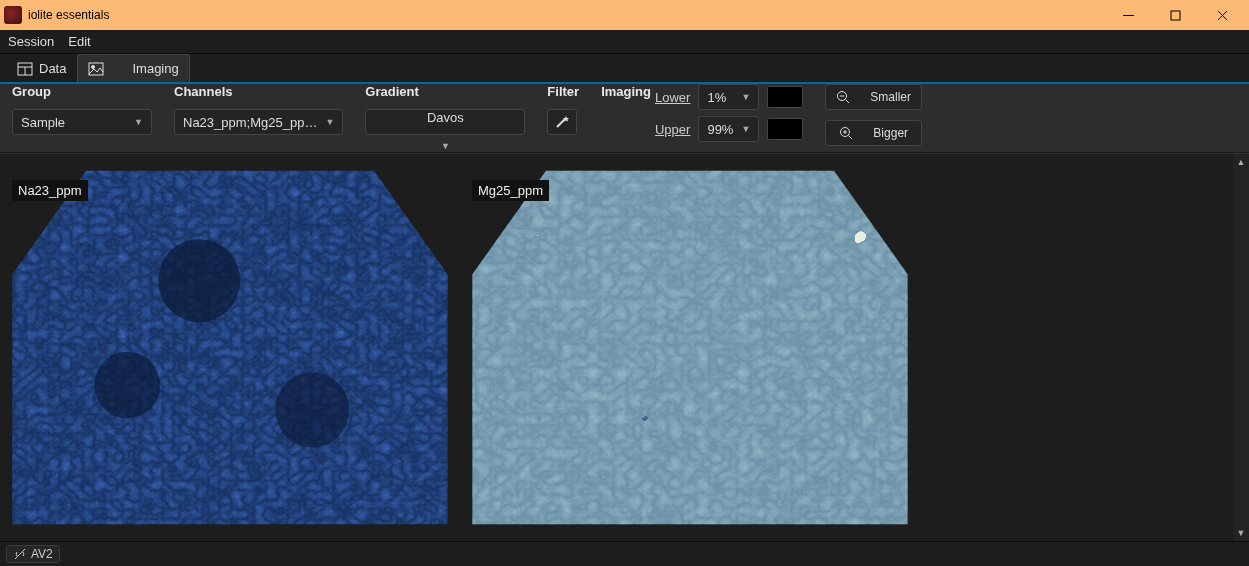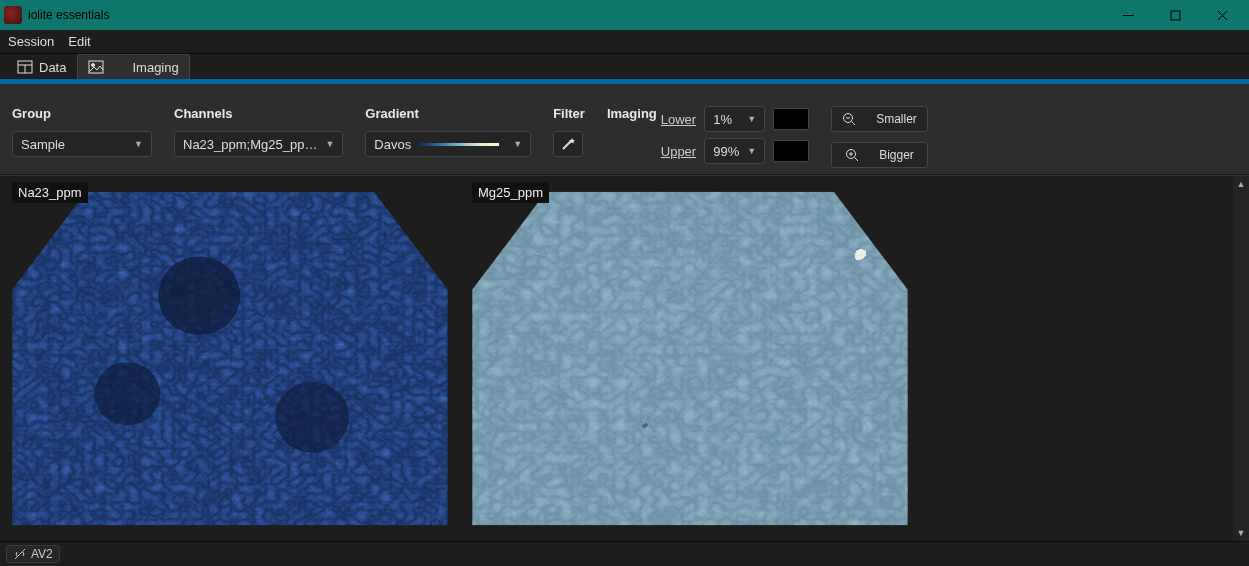--- a/index.html
+++ b/index.html
@@ -11,21 +11,21 @@
   width: 1249px;
   height: 566px;
   overflow: hidden;
   display: flex;
   flex-direction: column;
 }
 
 
 .titlebar {
   height: 30px;
-  background: #0f766e;
+  background: #fdba74;
   color: #000;
   display: flex;
   align-items: center;
   padding: 0 4px;
 }
 .titlebar .appicon {
   width: 18px; height: 18px;
   background: radial-gradient(circle at 40% 40%, #8b2525, #3d0f0f);
   border-radius: 3px;
   margin-right: 6px;
@@ -53,21 +53,21 @@
 }
 .menuitem { cursor: pointer; }
 
 
 .tabstrip {
   height: 30px;
   background: #1d1d1d;
   display: flex;
   align-items: stretch;
   padding: 0 6px;
-  border-bottom: 5px solid #0369a1;
+  border-bottom: 2px solid #0369a1;
 }
 .tab {
   display: flex; align-items: center;
   gap: 6px;
   padding: 0 10px;
   font-size: 13px;
   color: #ddd;
   border: 1px solid transparent;
   border-bottom: none;
   cursor: pointer;
@@ -77,21 +77,21 @@
   border-color: #444;
   border-top-left-radius: 3px;
   border-top-right-radius: 3px;
   gap: 28px;
 }
 .tab svg { width: 16px; height: 16px; fill: #e0e0e0; stroke: #e0e0e0; }
 
 
 .controls {
   background: #2d2d2d;
-  padding: 22px 12px 6px 12px;
+  padding: 0 12px 6px 12px;
   display: flex;
   gap: 22px;
   border-bottom: 1px solid #1a1a1a;
 }
 .controlcol { display: flex; flex-direction: column; gap: 10px; }
 .controlcol .label { font-weight: 600; font-size: 13px; color: #e8e8e8; }
 .combo {
   background: #242424;
   border: 1px solid #444;
   border-radius: 3px;
@@ -153,21 +153,21 @@
   overflow: hidden;
 }
 .imgpanel {
   flex: 0 0 auto;
   width: 460px;
   position: relative;
   padding: 6px 4px;
 }
 .maplabel {
   position: absolute;
-  top: 6px; left: 12px;
+  top: 26px; left: 12px;
   background: #111;
   padding: 3px 6px;
   font-size: 13px;
   color: #eee;
   z-index: 2;
 }
 .mapsvg { width: 100%; height: 100%; display: block; }
 .scrollbar-v {
   width: 16px;
   background: #232323;
@@ -262,21 +262,21 @@
   <div class="controlcol">
     <span class="label">Channels</span>
     <div class="combo">
       <span>Na23_ppm;Mg25_pp…</span>
       <span class="caret">▼</span>
     </div>
   </div>
 
   <div class="controlcol">
     <span class="label">Gradient</span>
-    <div class="combo" style="min-width:160px;">
+    <div class="combo" style="min-width:160px;flex-direction:column;">
       <span>Davos</span>
       <span class="gradbar"></span>
       <span class="caret">▼</span>
     </div>
   </div>
 
   <div class="controlcol">
     <span class="label">Filter</span>
     <div class="iconbtn">
       <svg width="16" height="16" viewBox="0 0 16 16">

